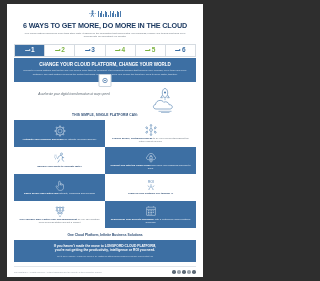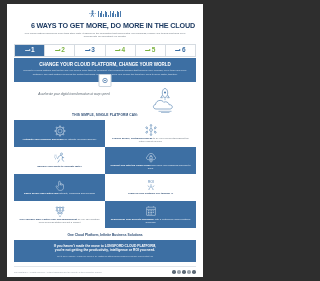--- a/index.html
+++ b/index.html
@@ -6,21 +6,21 @@
   body{width:210px;height:281px;overflow:hidden;font-family:"Liberation Sans",sans-serif;}
   .page{position:absolute;left:7px;top:4px;width:196px;height:273px;background:#ffffff;overflow:hidden;}
 
   
   .logo-row{display:flex;align-items:center;justify-content:center;gap:2px;padding-top:5px;height:9px;}
   .logo-mark{width:7px;height:8px;position:relative;}
   .logo-mark svg{display:block;}
   .logo-word{display:flex;align-items:flex-end;gap:.7px;height:6px;}
   .logo-word i{display:block;width:1px;background:#4a7aad;}
 
-  .title{margin:4px 8px 0;text-align:right;font-size:7.2px;font-weight:bold;color:#1f3c63;
+  .title{margin:4px 8px 0;text-align:center;font-size:7.2px;font-weight:bold;color:#1f3c63;
          letter-spacing:-.15px;line-height:8px;}
   .subtitle{margin:2px 14px 0;text-align:center;font-size:2.5px;line-height:3.4px;color:#6d7781;}
 
   
   .tabs{display:flex;margin:5px 7px 0;height:11px;border:.5px solid #d5dbe1;background:#fff;}
   .tab{flex:1;display:flex;align-items:center;justify-content:center;gap:1.5px;
        border-right:.5px solid #d5dbe1;position:relative;}
   .tab:last-child{border-right:none;}
   .tab .arrow{width:5px;height:1.4px;position:relative;border-radius:1px;}
   .tab .arrow:after{content:"";position:absolute;right:-1px;top:-1px;border-left:2px solid currentColor;

